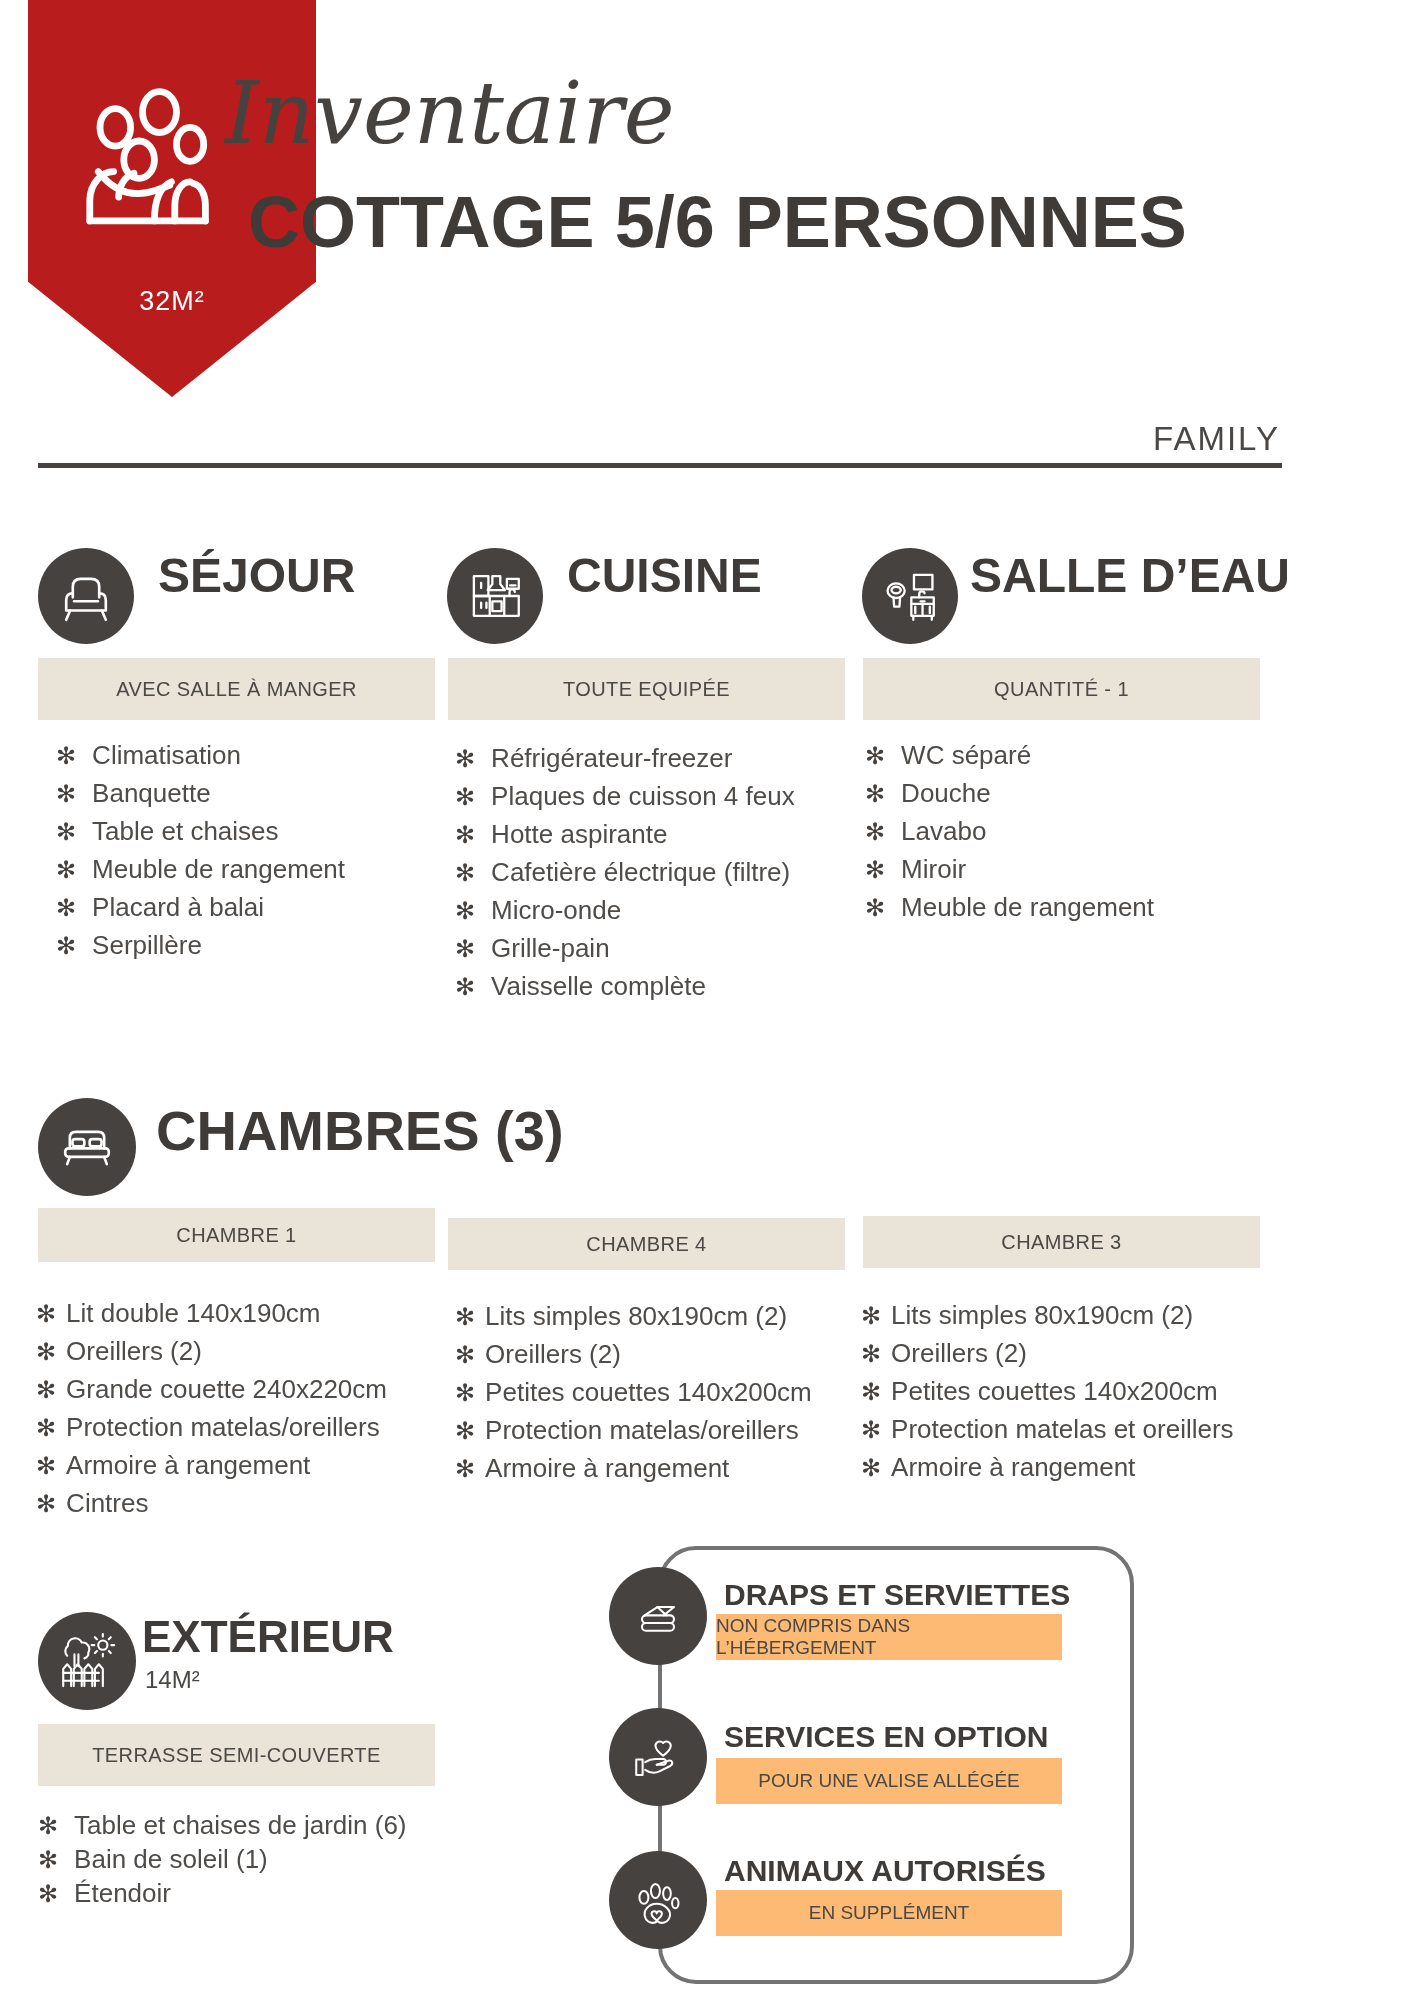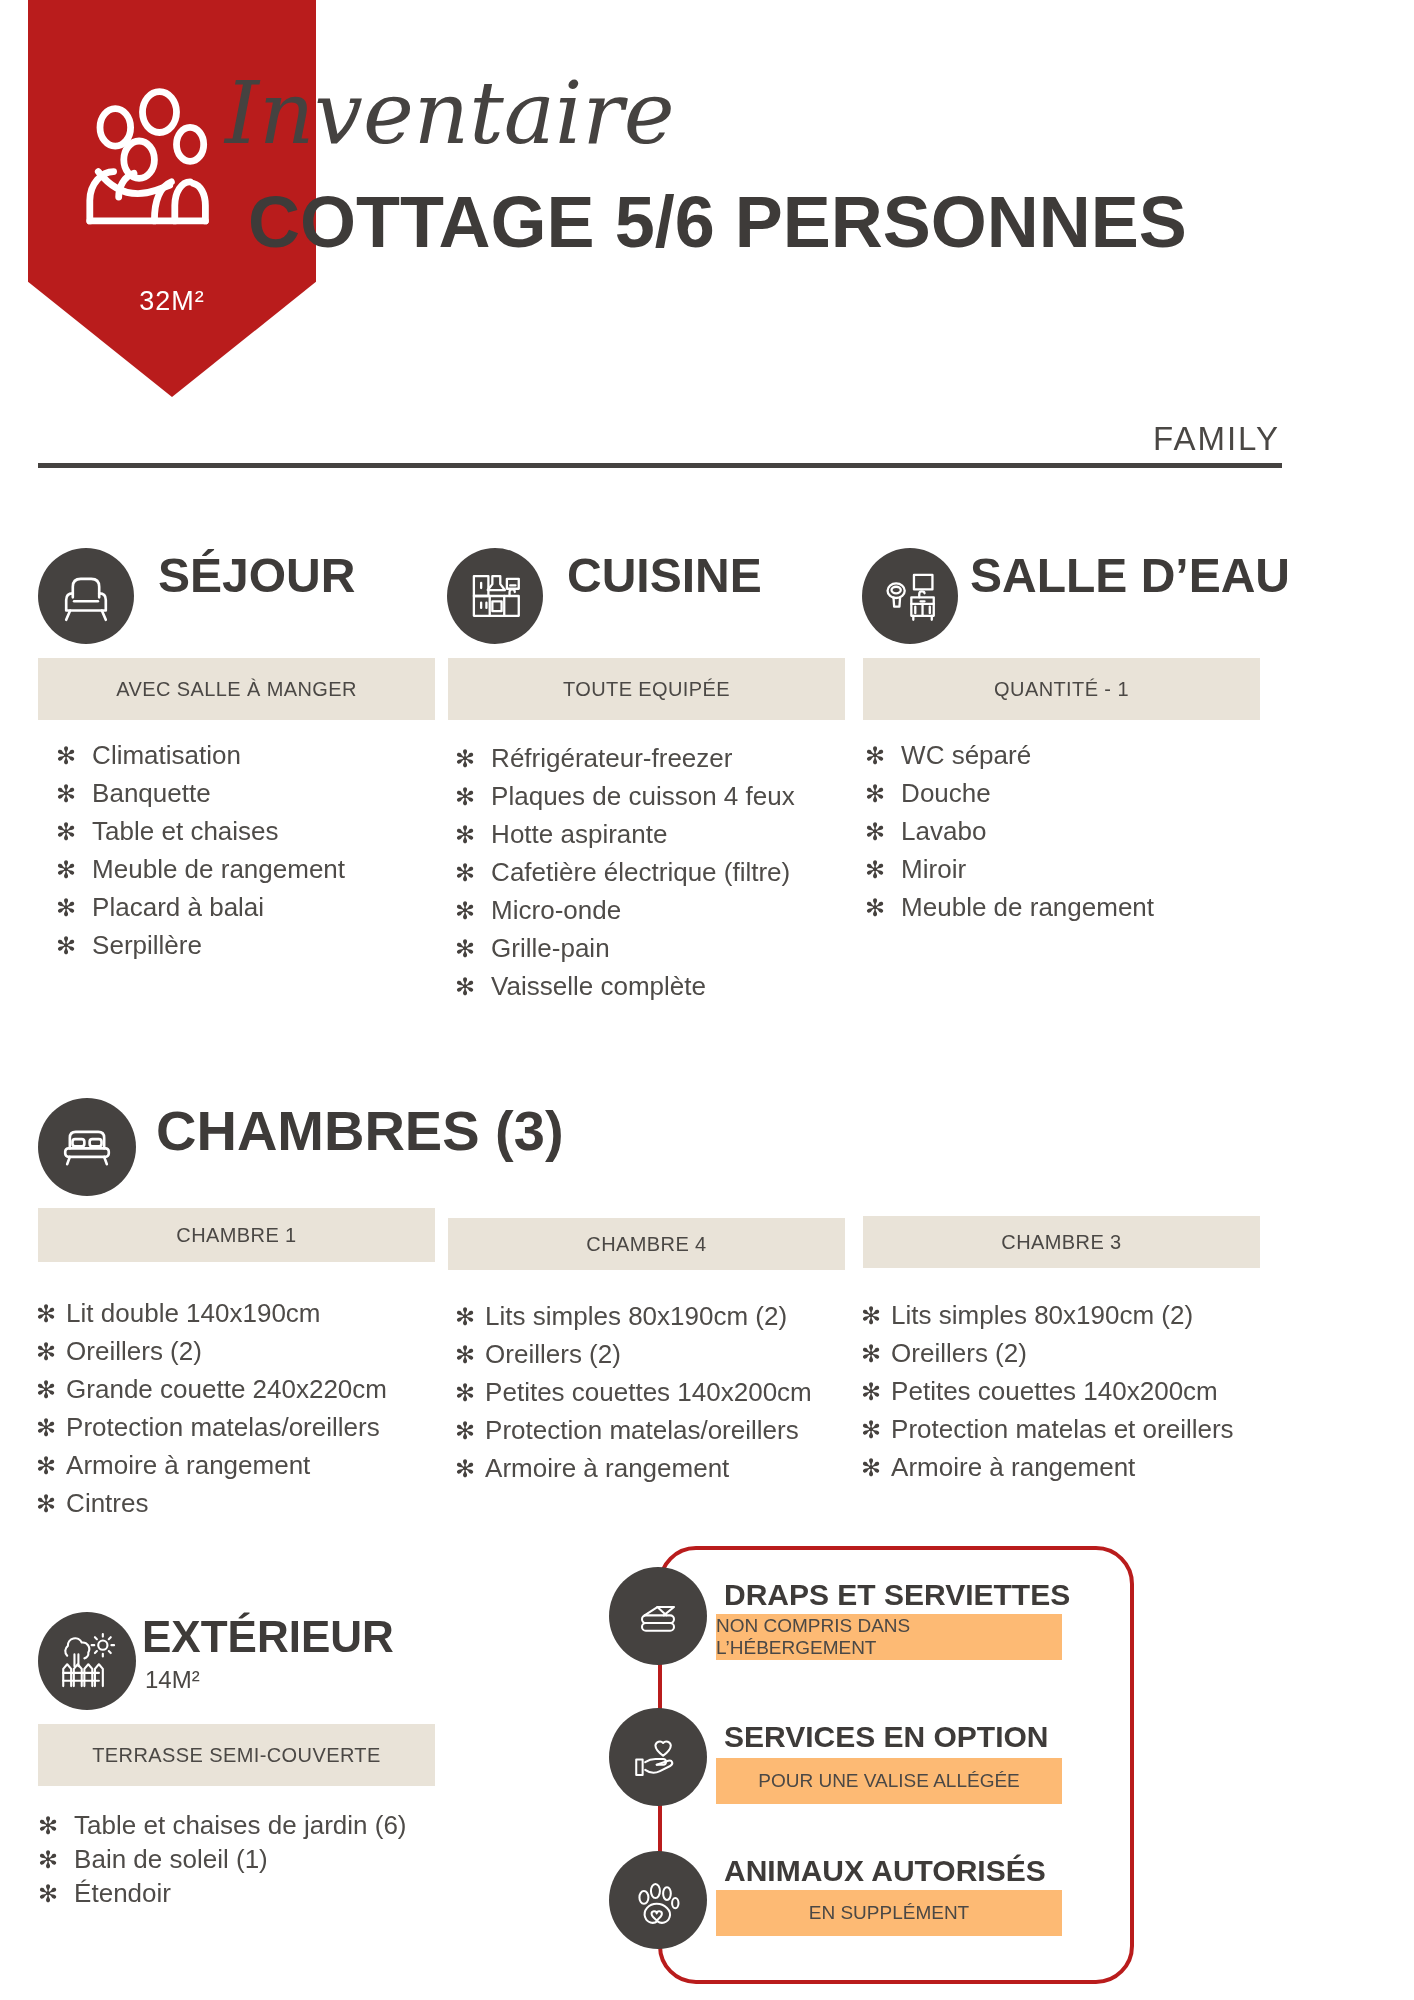--- a/index.html
+++ b/index.html
@@ -61,21 +61,21 @@
   .l-cuisine{left:455px;top:745px;}
   .l-sde{left:865px;top:742px;}
   .l-ch1{left:36px;top:1300px;}
   .l-ch2{left:455px;top:1303px;}
   .l-ch3{left:861px;top:1302px;}
   .l-ext{left:38px;top:1812px;}
   .l-ext li{margin-bottom:7px;}
 
   
   .panel{position:absolute;left:658px;top:1546px;width:468px;height:430px;
-         border:4px solid #b91c1c;border-radius:38px;}
+         border:4px solid #737373;border-radius:38px;}
   .pcircle{position:absolute;left:-53px;width:98px;height:98px;border-radius:50%;
            background:#454240;display:flex;align-items:center;justify-content:center;}
   .pcircle svg{width:64px;height:64px;}
   .pc1{top:17px;} .pc2{top:158px;} .pc3{top:301px;}
   .ptitle{position:absolute;left:62px;font-weight:700;font-size:30px;color:#3e3b39;
           white-space:nowrap;}
   .pt1{top:28px;} .pt2{top:170px;} .pt3{top:304px;}
   .pbar{position:absolute;left:54px;width:346px;height:46px;background:#fdba74;
         color:#4b4845;display:flex;align-items:center;justify-content:center;font-size:19px;}
   .pb1{top:64px;} .pb2{top:208px;} .pb3{top:340px;}

